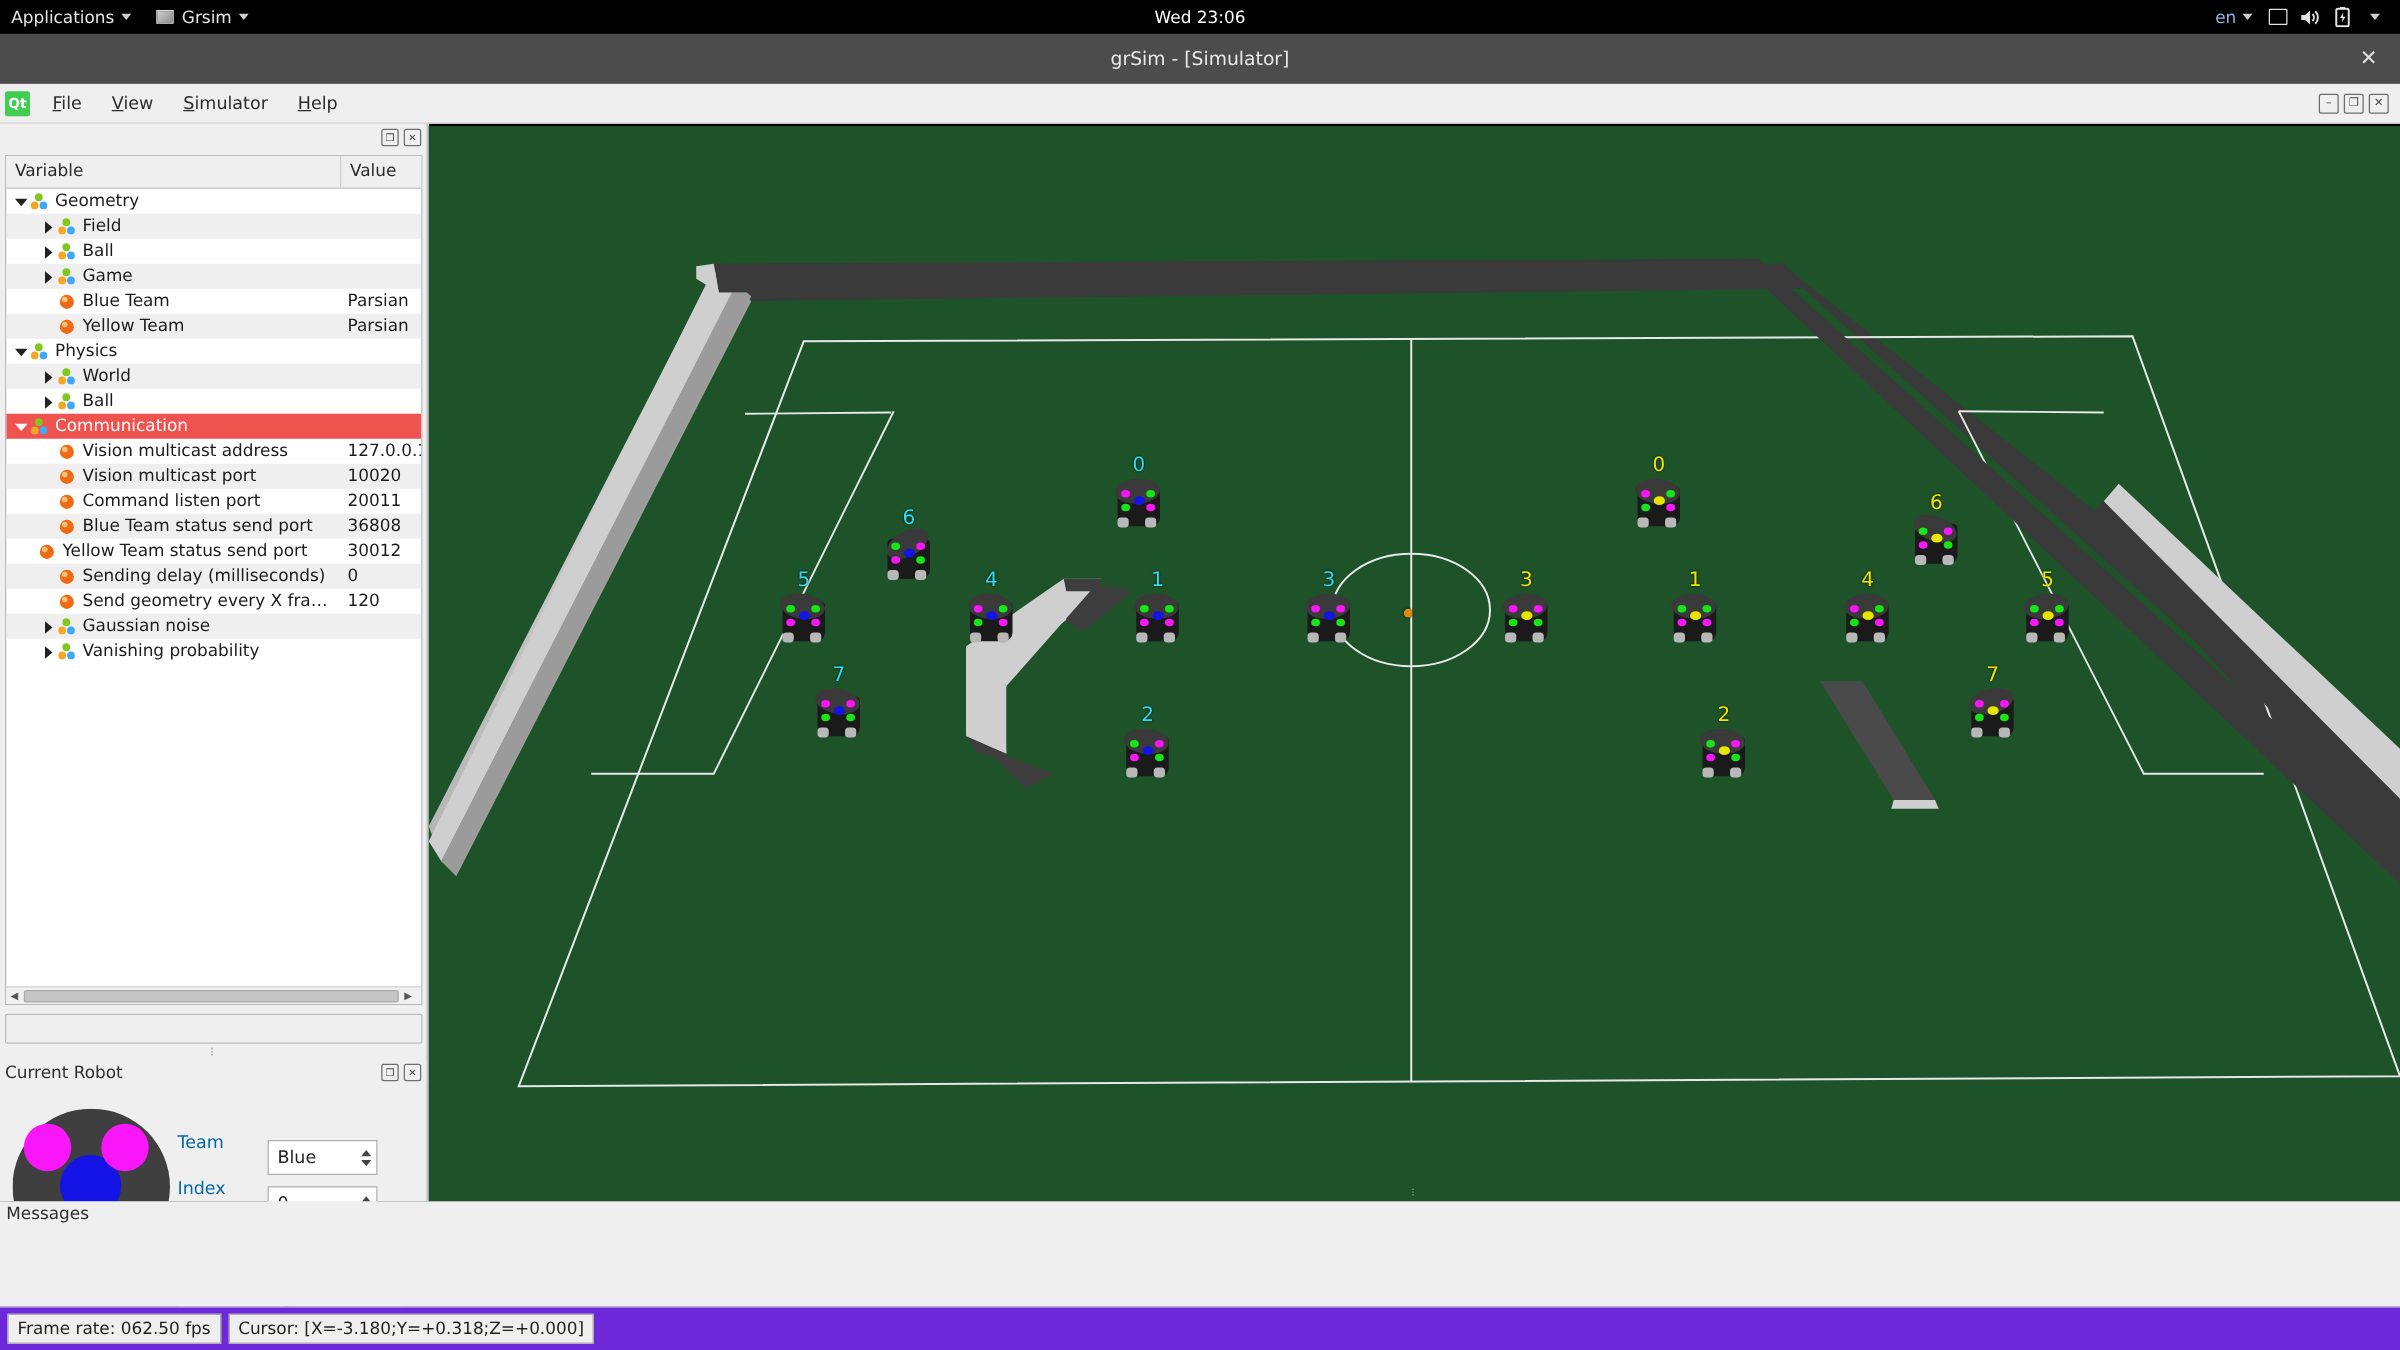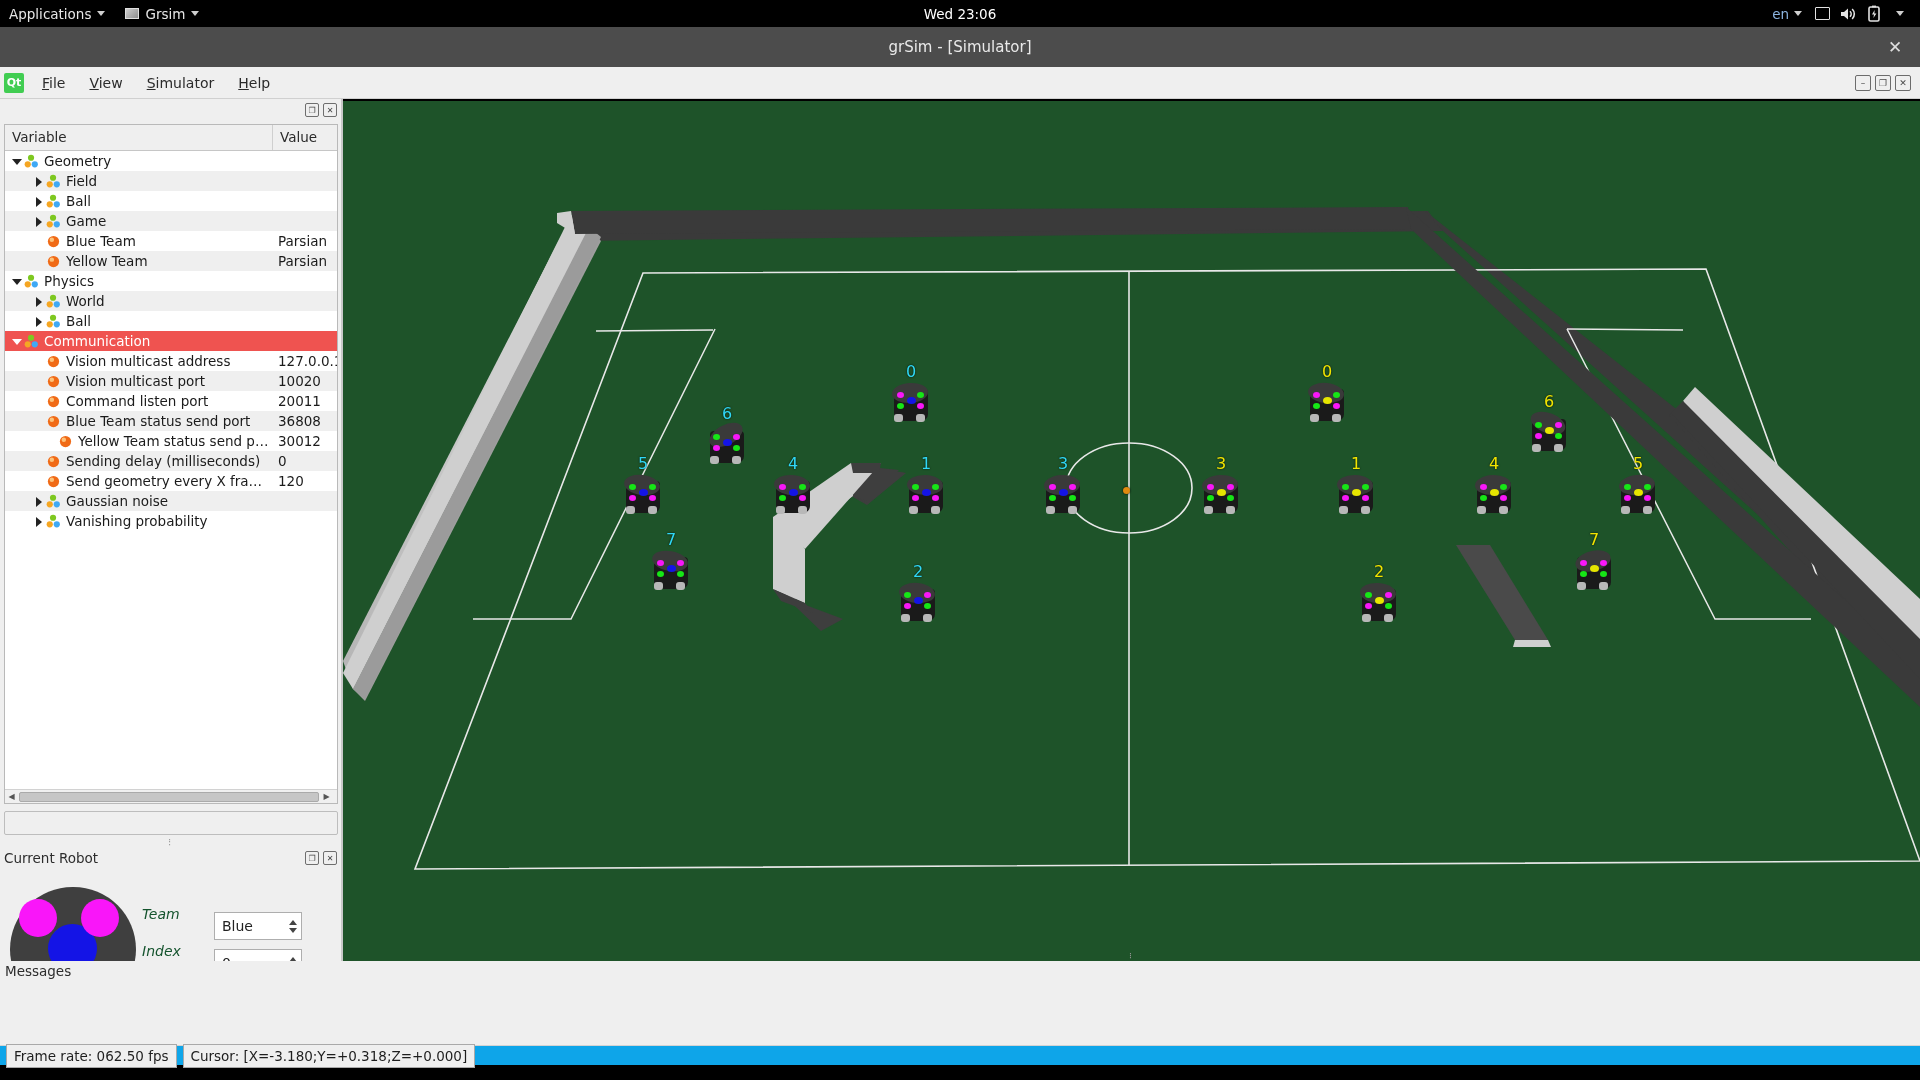--- a/index.html
+++ b/index.html
@@ -147,21 +147,21 @@
     position:absolute; left:10px; top:18px; width:128px; height:118px;
   }
   .robot-disc {
     position:absolute; left:0; top:0; width:126px; height:120px;
     background:#3f3f3f; border-radius:63px 63px 58px 58px;
     clip-path: polygon(0% 0%, 100% 0%, 100% 100%, 0% 100%);
   }
   .rb-dot { position:absolute; border-radius:50%; }
 
   .form-row { position:absolute; display:flex; align-items:center; }
-  .form-label { width:72px; font-size:14px; color:#14532d;font-style:italic; }
+  .form-label { width:72px; font-size:14px; color:#0369a1; }
   .spinbox {
     width:88px; height:28px; border:1px solid #aeaeae; background:#ffffff;
     display:flex; align-items:center; padding-left:7px; font-size:14px; color:#222;
     position:relative;
     margin-top:25px;
   }
   .spin-arrows {
     position:absolute; right:4px; top:0; height:100%;
     display:flex; flex-direction:column; justify-content:center; gap:3px;
   }
@@ -179,22 +179,22 @@
   #messages { position:absolute; top:961px; left:0; width:1920px; height:84px; background:#efefef; }
   #msg-head { height:22px; font-size:13.5px; color:#2d2d2d; padding:2px 5px; }
   #msg-box {
     position:absolute; top:22px; left:0; right:0; bottom:6px;
     background:#ffffff; border-top:1px solid #b9b9b9; border-bottom:1px solid #b9b9b9;
     padding:5px 7px; font-size:13.5px; color:#18c018;
   }
 
   
   #statusbar {
-    position:absolute; top:1045px; left:0; width:1920px; height:20px;
-    background:#0ea5e9; border-top:1px solid #d3d3d3;
+    position:absolute; top:1045px; left:0; width:1920px; height:35px;
+    background:#6d28d9; border-top:1px solid #d3d3d3;
     display:flex; align-items:center; gap:6px; padding:0 6px;
   }
   .status-cell {
     border:1px solid #a9a9a9; background:#efefef;
     padding:3px 7px; font-size:13.5px; color:#1e1e1e;
   }
 
   
   #viewport {
     position:absolute; top:101px; left:343px; width:1577px; height:860px;
@@ -462,21 +462,21 @@
               <span class="arrow "></span>
               <span class="ico"><svg viewBox="0 0 16 16" width="15" height="15">
                   <circle cx="8" cy="8" r="6" fill="#f06a16"></circle>
                   <circle cx="6.2" cy="6" r="2.4" fill="#ffd08a" opacity=".85"></circle>
                 </svg></span>
               <span class="lbl">Blue Team status send port</span>
             </div>
             <div class="tval">36808</div>
           </div>
           <div class="trow">
-            <div class="tname" style="padding-left: 40px; text-align: right;">
+            <div class="tname" style="padding-left: 12px; text-align: right;">
               <span class="arrow "></span>
               <span class="ico"><svg viewBox="0 0 16 16" width="15" height="15">
                   <circle cx="8" cy="8" r="6" fill="#f06a16"></circle>
                   <circle cx="6.2" cy="6" r="2.4" fill="#ffd08a" opacity=".85"></circle>
                 </svg></span>
               <span class="lbl">Yellow Team status send port</span>
             </div>
             <div class="tval">30012</div>
           </div>
           <div class="trow alt">

